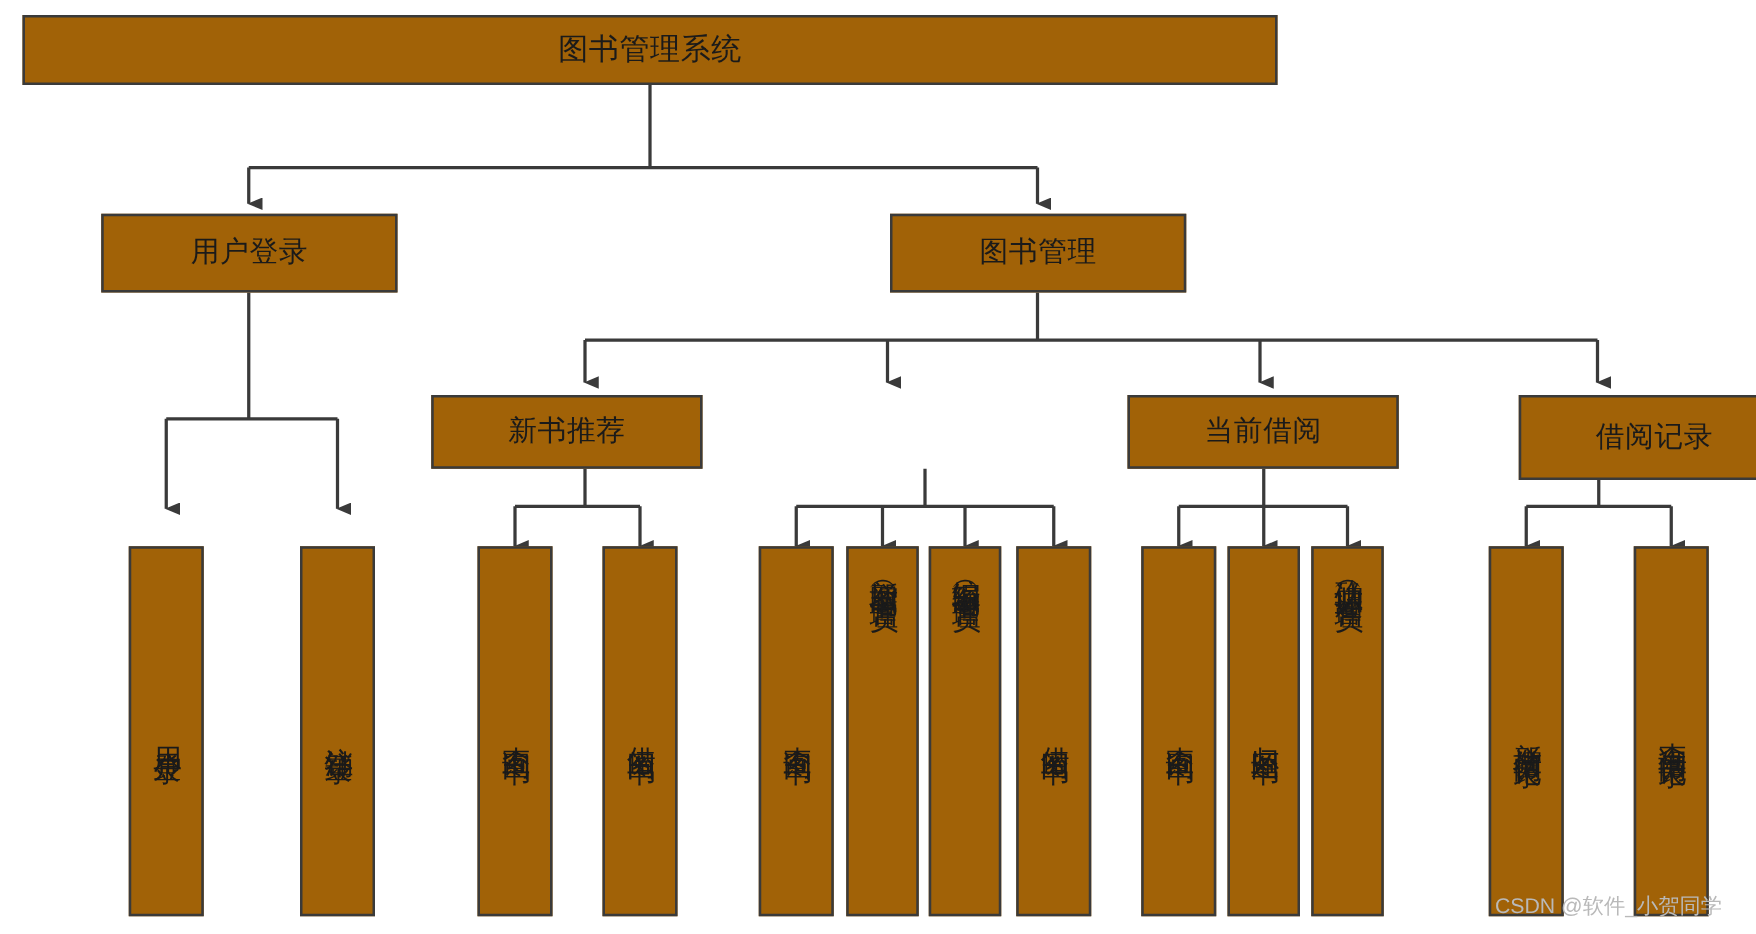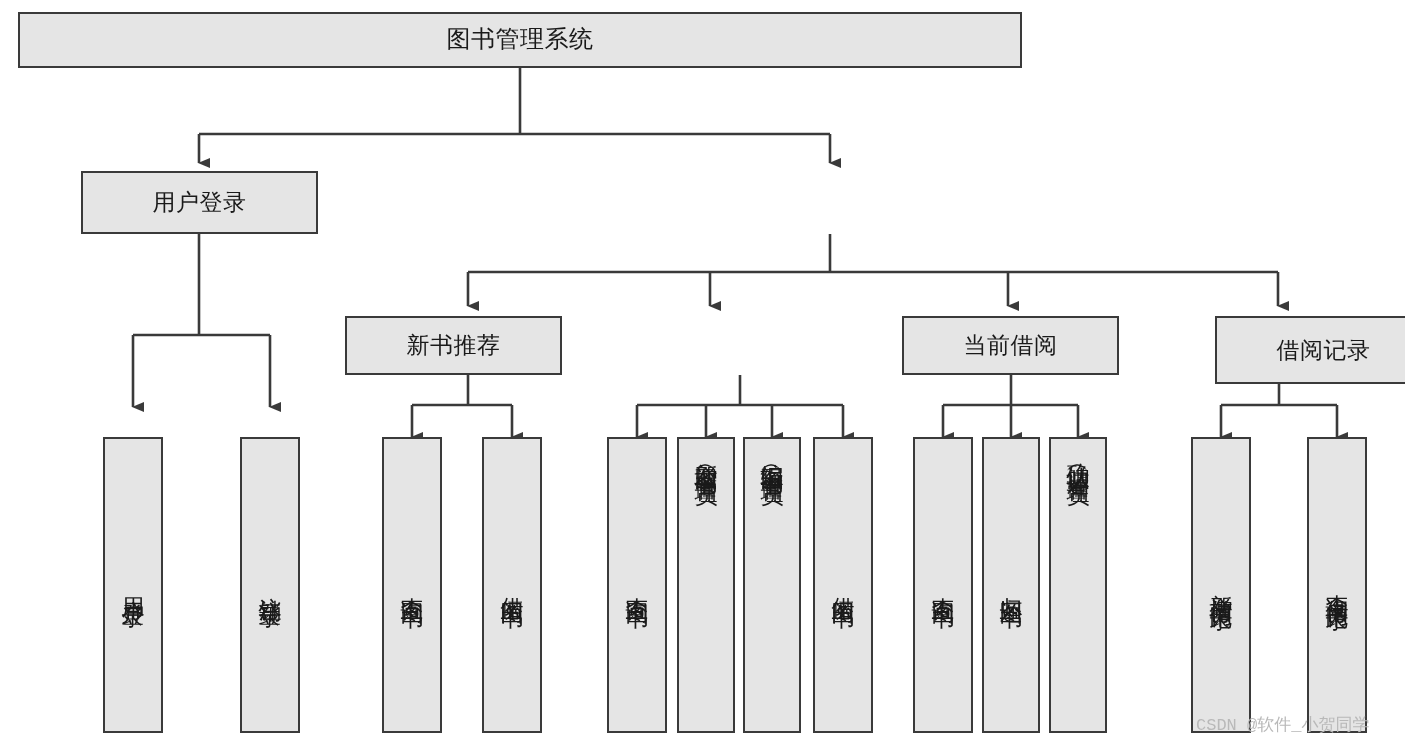--- a/index.html
+++ b/index.html
@@ -22,21 +22,21 @@
     left: 0;
     top: 0;
     width: 1405px;
     height: 747px;
     pointer-events: none;
   }
   .node {
     position: absolute;
     box-sizing: border-box;
     border: 2px solid #3a3a3a;
-    background: #e5e5e5;
+    background: #a16207;
     display: flex;
     align-items: center;
     justify-content: center;
     color: #1a1a1a;
   }
   .node-label {
     display: block;
     text-align: center;
     line-height: 1.15;
     white-space: nowrap;
@@ -67,21 +67,21 @@
     align-items: center;
     padding-top: 0;
   }
   .watermark {
     position: absolute;
     left: 1196px;
     top: 713px;
     font-size: 17px;
     color: #b9b9b9;
     white-space: nowrap;
-    font-family: Liberation Mono, monospace;
+    font-family: Liberation Sans, sans-serif;
   }
 </style>
 </head>
 <body>
 
 <div id="canvas">
 
   <svg id="edges" viewBox="0 0 1405 747" xmlns="http://www.w3.org/2000/svg">
     <defs>
       <marker id="arrow" markerWidth="10" markerHeight="12" refX="5" refY="11" orient="auto" markerUnits="userSpaceOnUse">
@@ -133,20 +133,23 @@
     </g>
   </svg>
 
   <div class="node root horiz" style="left:18px; top:12px; width:1004px; height:56px;">
     <span class="node-label">图书管理系统</span>
   </div>
 
   <div class="node horiz" style="left:81px; top:171px; width:237px; height:63px;">
     <span class="node-label">用户登录</span>
   </div>
+  <div class="node horiz" style="left:712px; top:171px; width:237px; height:63px;">
+    <span class="node-label">图书管理</span>
+  </div>
 
   <div class="node horiz" style="left:345px; top:316px; width:217px; height:59px;">
     <span class="node-label">新书推荐</span>
   </div>
   <div class="node horiz" style="left:902px; top:316px; width:217px; height:59px;">
     <span class="node-label">当前借阅</span>
   </div>
   <div class="node horiz" style="left:1215px; top:316px; width:217px; height:68px;">
     <span class="node-label">借阅记录</span>
   </div>

